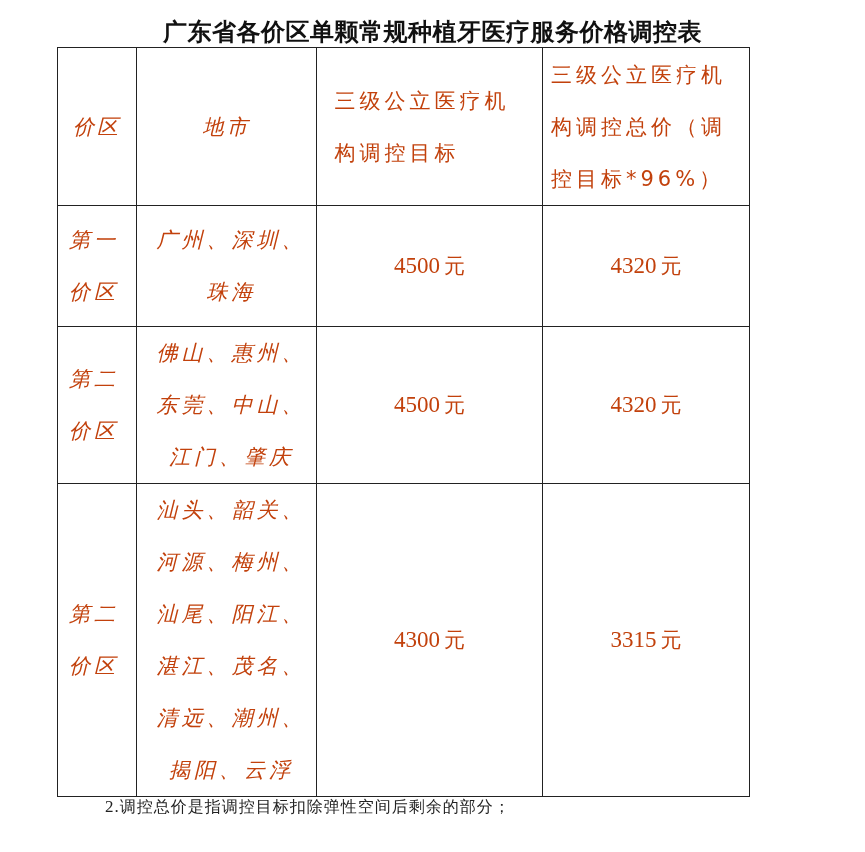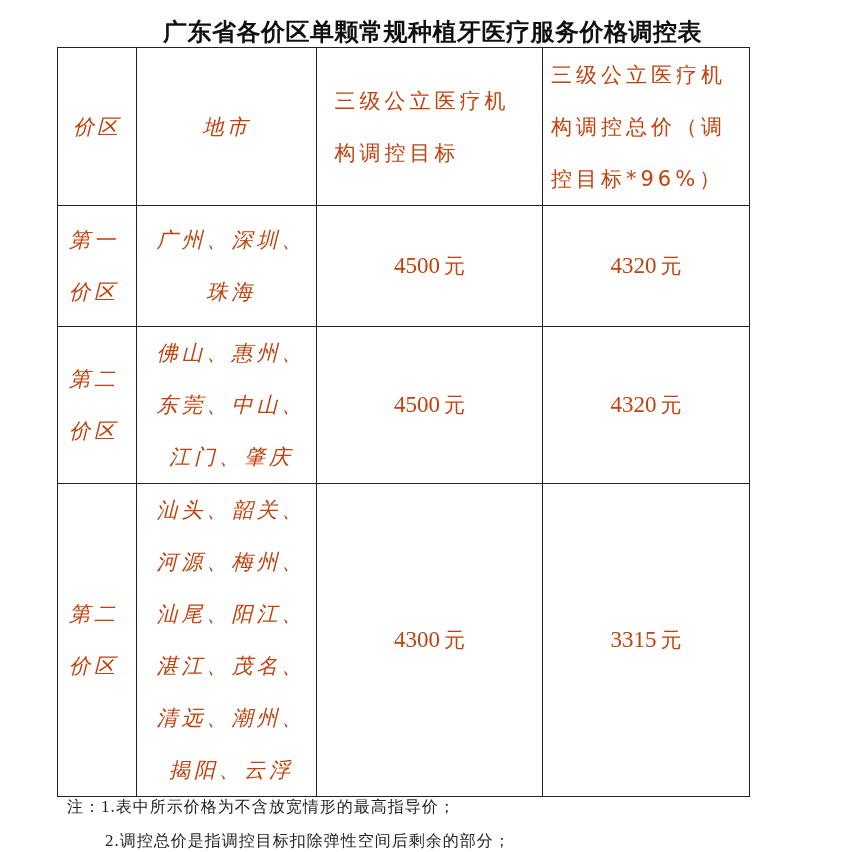--- a/index.html
+++ b/index.html
@@ -77,15 +77,14 @@
     <td class="city-cell">
           <span class="cell-inner">汕头、韶关、河源、梅州、汕尾、阳江、湛江、茂名、清远、潮州、揭阳、云浮</span>
         </td>
     <td><span class="price"><span>4300</span><span class="unit">元</span></span></td>
     <td><span class="price"><span>3315</span><span class="unit">元</span></span></td>
   </tr>
 </tbody>
   </table>
 
 <div class="notes">
-  <div><span>注：</span><span class="num">1.</span><span>表中所示价格为不含放宽情形的最高指导价；</span></div>
   <div class="line2"><span class="num">2.</span><span>调控总价是指调控目标扣除弹性空间后剩余的部分；</span></div>
 </div>
 
 </body></html>

